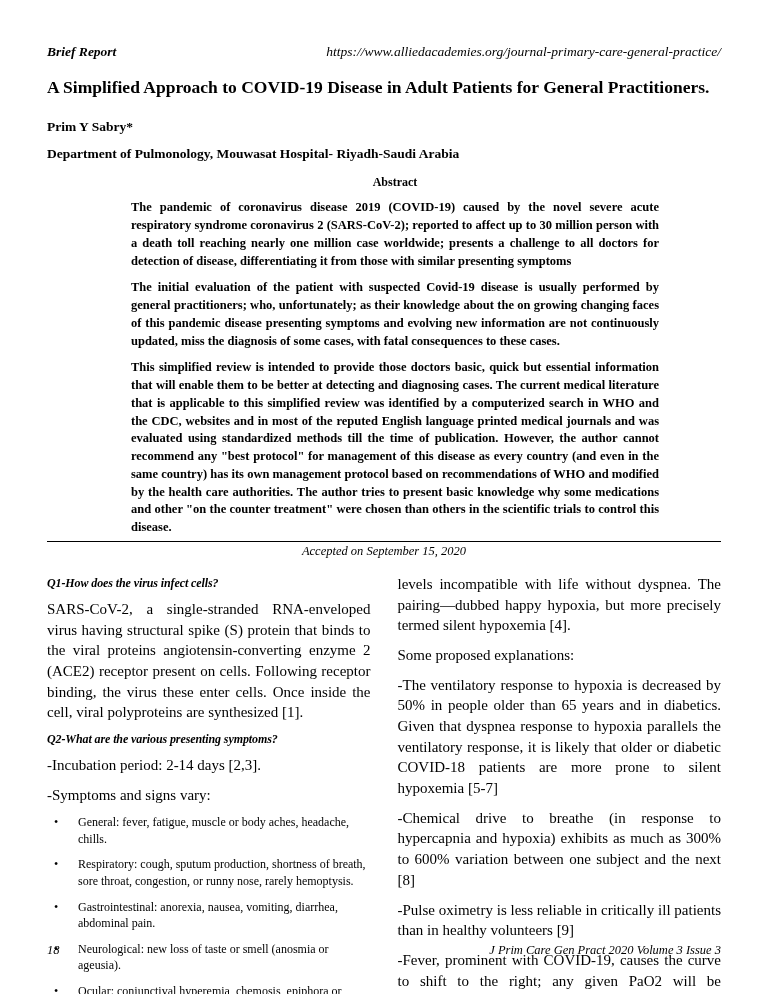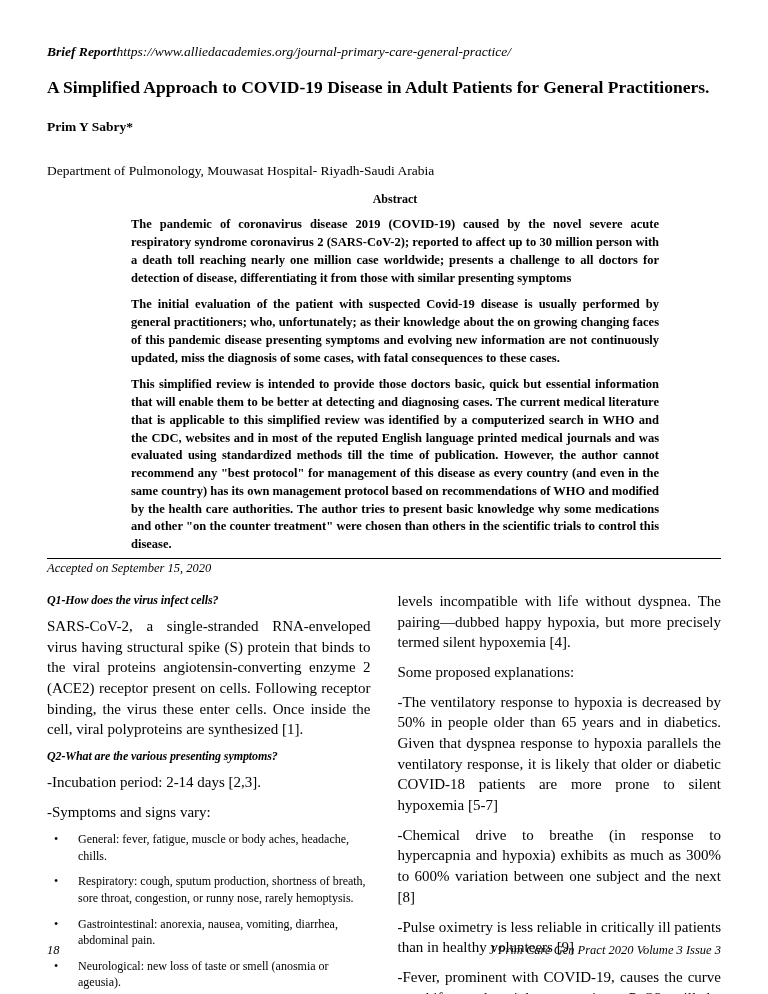--- a/index.html
+++ b/index.html
@@ -11,48 +11,48 @@
     overflow: hidden;
   }
   .page {
     box-sizing: border-box;
     width: 768px; height: 994px;
     padding: 44px 47px 0 47px;
     position: relative;
   }
   
   .hdr {
-    display: flex; justify-content: flex-start; align-items: baseline;
+    display: flex; justify-content: space-between; align-items: baseline;
     font-size: 13.5px; font-style: italic;
   }
   .hdr-left { font-weight: bold; }
   .hdr-right { font-weight: normal; }
   
   .title {
     margin-top: 15px;
     font-size: 17.5px; font-weight: bold; line-height: 1.45;
   }
   .author { margin-top: 19px; font-size: 13.5px; font-weight: bold; }
-  .affiliation { margin-top: 28px; font-size: 13.5px; }
+  .affiliation { margin-top: 11px; font-size: 13.5px; font-weight: bold; }
   
   .abstract-wrap { margin: 0 62px 0 84px; }
   .abstract-heading {
     text-align: center; font-size: 12px; font-weight: bold;
     margin: 13px 0 0 0;
   }
   .abstract-para {
     font-size: 12.5px; font-weight: bold; text-align: justify;
     line-height: 1.42; margin: 9px 0 0 0;
   }
   
   .keywords { margin-top: 26px; font-size: 12.5px; padding-left: 1px; }
   .keywords .kw-label { font-weight: bold; }
   .rule { border: none; border-top: 1.2px solid #000; margin: 4px 0 0 0; }
   .accepted {
-    text-align: left; font-style: italic; font-size: 12.5px;
+    text-align: center; font-style: italic; font-size: 12.5px;
     margin-top: 2px;
   }
   
   .columns { display: flex; gap: 27px; margin-top: 15px; }
   .col { flex: 1 1 0; min-width: 0; }
   .q-heading {
     font-size: 12px; font-weight: bold; font-style: italic;
     margin: 2px 0 8px 0; letter-spacing: -0.1px;
   }
   .body-para {

